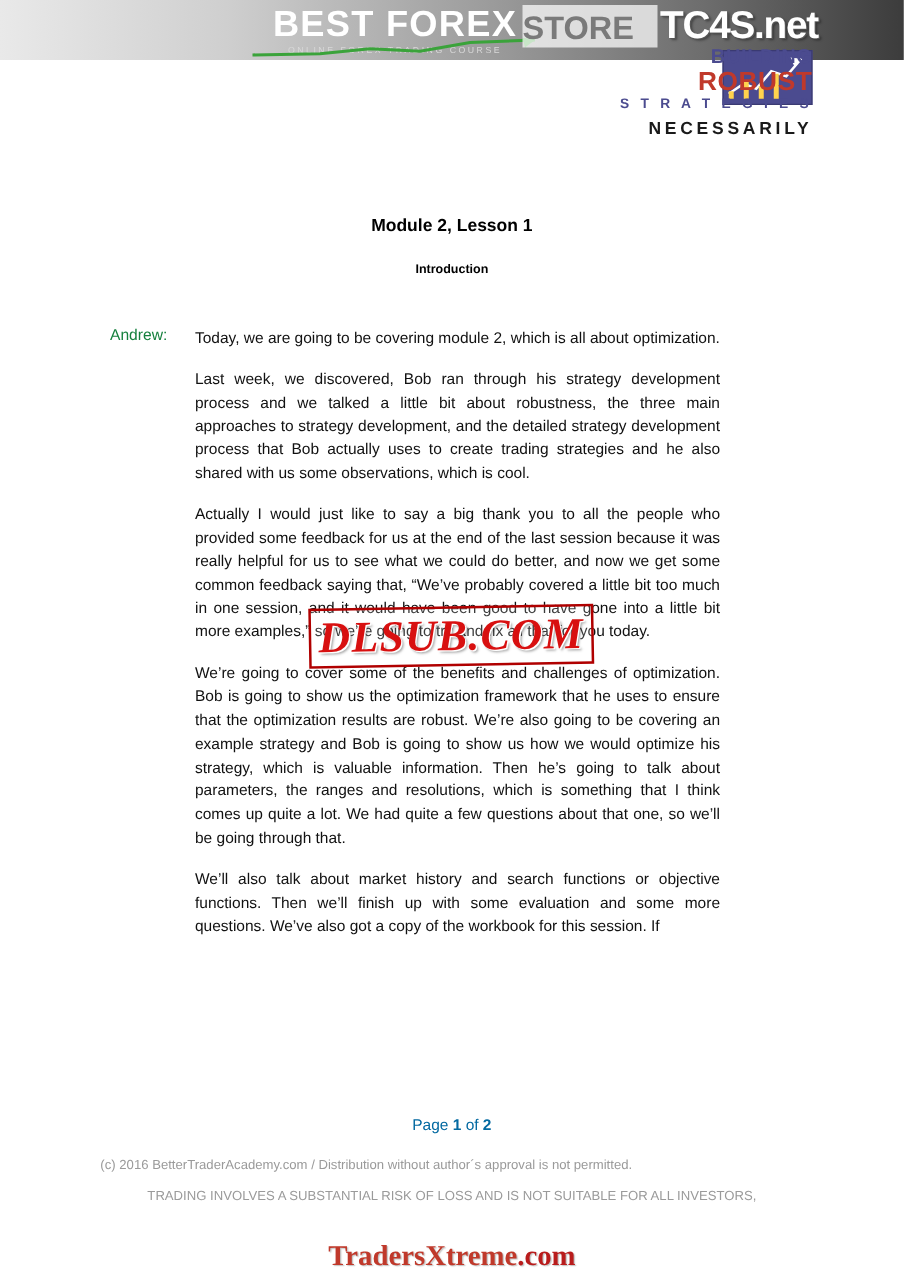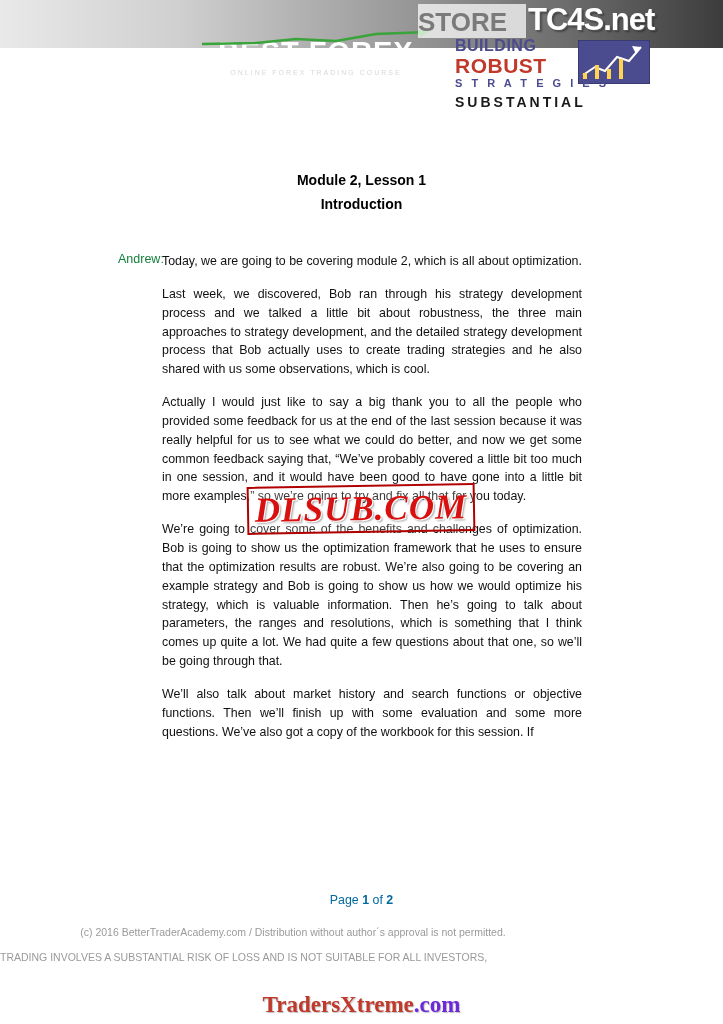--- a/index.html
+++ b/index.html
@@ -28,21 +28,20 @@
     width: 723px; height: 48px;
     background: linear-gradient(to right, #e9e9e9 0%, #cfcfcf 25%, #9a9a9a 55%, #6d6d6d 78%, #3c3c3c 100%);
   }
   .bfs-logo {
     position: absolute;
     left: 186px; top: 6px;
     width: 260px;
     text-align: center;
     color: #ffffff;
     line-height: 1;
-    margin-top: 32px;
   }
   .bfs-best {
     font-size: 29px;
     font-weight: bold;
     letter-spacing: 1px;
     font-family: "Liberation Sans", sans-serif;
   }
   .bfs-sub {
     font-size: 7px;
     letter-spacing: 2px;
@@ -79,21 +78,21 @@
     font-weight: bold;
     color: #ffffff;
     letter-spacing: -1px;
     text-shadow: 1px 1px 0 #555, 2px 2px 2px rgba(0,0,0,0.4);
   }
 
   .brs {
     position: absolute;
     left: 455px; top: 38px;
     width: 195px;
-    text-align: left;
+    text-align: right;
   }
   .brs-building {
     font-size: 16px;
     font-weight: bold;
     color: #4b4b8f;
     letter-spacing: 0.5px;
     line-height: 1.05;
   }
   .brs-robust {
     font-size: 21px;
@@ -121,51 +120,51 @@
     position: absolute;
     left: 578px; top: 40px;
     width: 70px; height: 42px;
     background: #4b4b8f;
     border: 1px solid #3a3a72;
   }
 
   
   .doc {
     position: relative;
-    padding: 0 94px;
+    padding: 0 64px;
   }
   .title {
     text-align: center;
     font-size: 14px;
     font-weight: bold;
     color: #000;
     margin-top: 52px;
   }
   .subtitle {
     text-align: center;
-    font-size: 14px;
+    font-size: 10px;
     font-weight: bold;
     color: #000;
-    margin-top: 8px;
+    margin-top: 22px;
   }
 
   .transcript {
     margin-top: 40px;
     position: relative;
   }
   .speaker {
     position: absolute;
     left: 24px;
     top: 0;
     font-size: 12.5px;
     font-weight: normal;
     color: #15803d;
   }
   .paras {
-    margin-left: 68px;
+    margin-left: 92px;
     width: 420px;
   }
   .paras p {
     margin: 0 0 14px 0;
     font-size: 12.4px;
     line-height: 1.52;
     color: #111;
     text-align: justify;
   }
 
@@ -209,20 +208,21 @@
     left: 0; top: 926px;
     width: 586px;
     text-align: center;
     font-size: 10.5px;
     color: #9a9a9a;
   }
   .footer-line2 {
     position: absolute;
     left: 0; top: 950px;
     width: 723px;
+    text-align: center;
     font-size: 10.5px;
     color: #9a9a9a;
     line-height: 1.45;
   }
   .tx-brand {
     position: absolute;
     left: 0; top: 992px;
     width: 723px;
     text-align: center;
   }
@@ -230,21 +230,21 @@
     font-family: "Liberation Serif", serif;
     font-size: 23px;
     font-weight: bold;
     color: #c0392b;
     text-shadow: 1px 1px 1px rgba(0,0,0,0.25);
   }
   .tx-com {
     font-family: "Liberation Serif", serif;
     font-size: 23px;
     font-weight: bold;
-    color: #6d28d9;
+    color: #b91c1c;
     text-shadow: 1px 1px 1px rgba(0,0,0,0.25);
   }
 </style>
 </head>
 <body>
 
 <div class="banner">
   <div class="banner-grad"></div>
 
   <div class="bfs-logo">
@@ -269,21 +269,21 @@
       <rect x="16" y="24" width="4" height="14" fill="#ffd34d"></rect>
       <rect x="28" y="28" width="4" height="10" fill="#ffd34d"></rect>
       <rect x="40" y="18" width="4" height="20" fill="#ffd34d"></rect>
     </svg>
   </div>
 
   <div class="brs">
     <div class="brs-building">BUILDING</div>
     <div class="brs-robust">ROBUST</div>
     <div class="brs-strategies">S T R A T E G I E S</div>
-    <div class="brs-master">SUBSTANTIAL</div>
+    <div class="brs-master">NECESSARILY</div>
   </div>
 </div>
 
 <div class="doc">
   <div class="title">Module 2, Lesson 1</div>
   <div class="subtitle">Introduction</div>
 
   <div class="transcript">
     <div class="speaker">Andrew:</div>
     <div class="paras">

